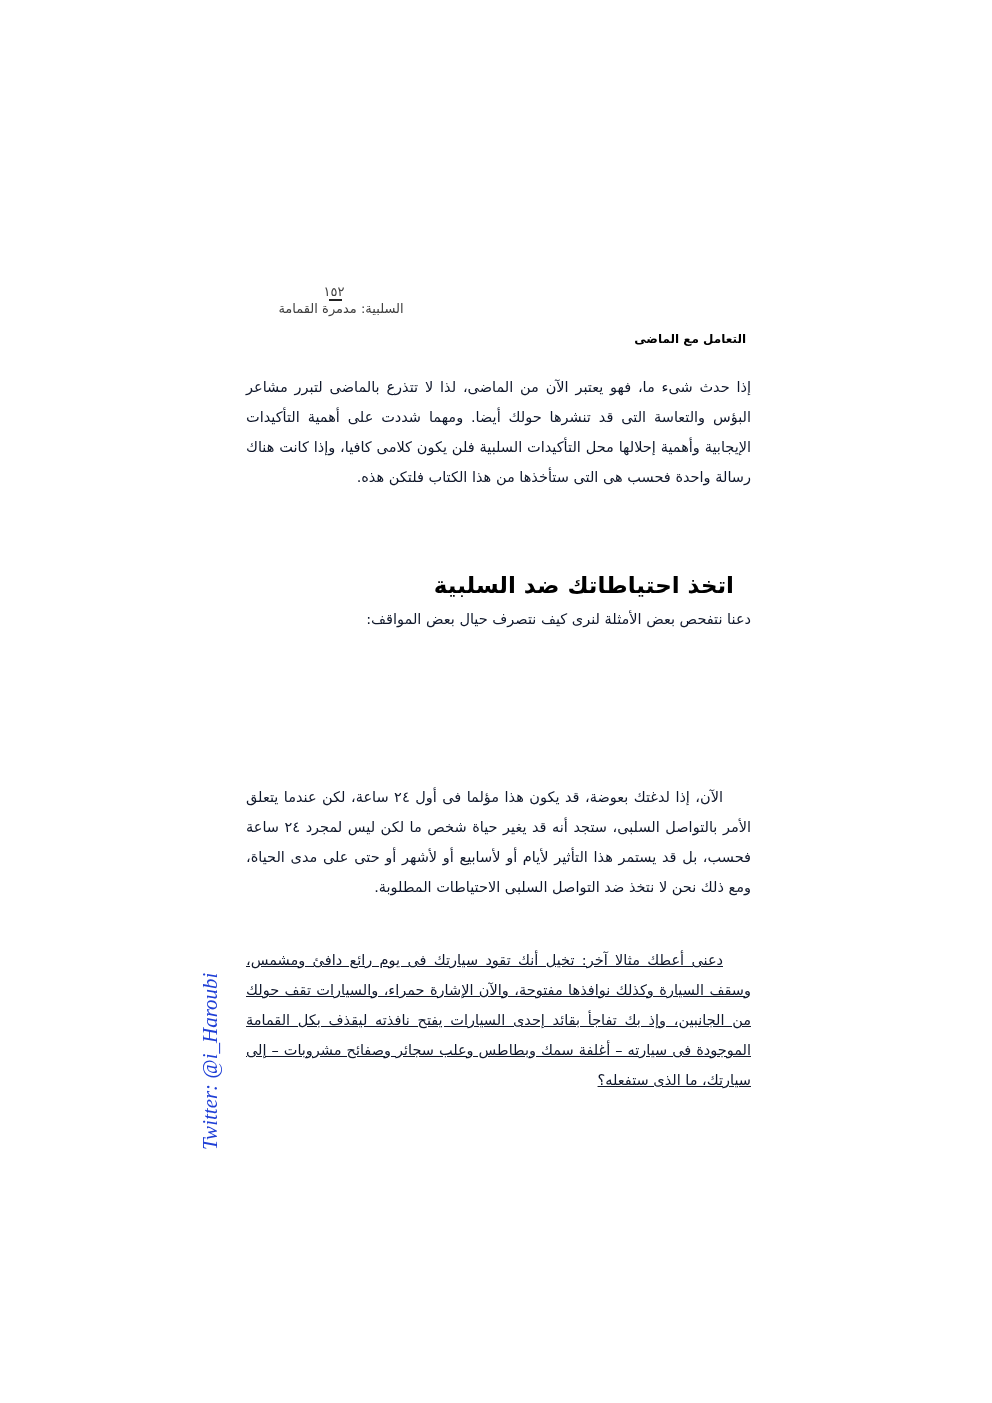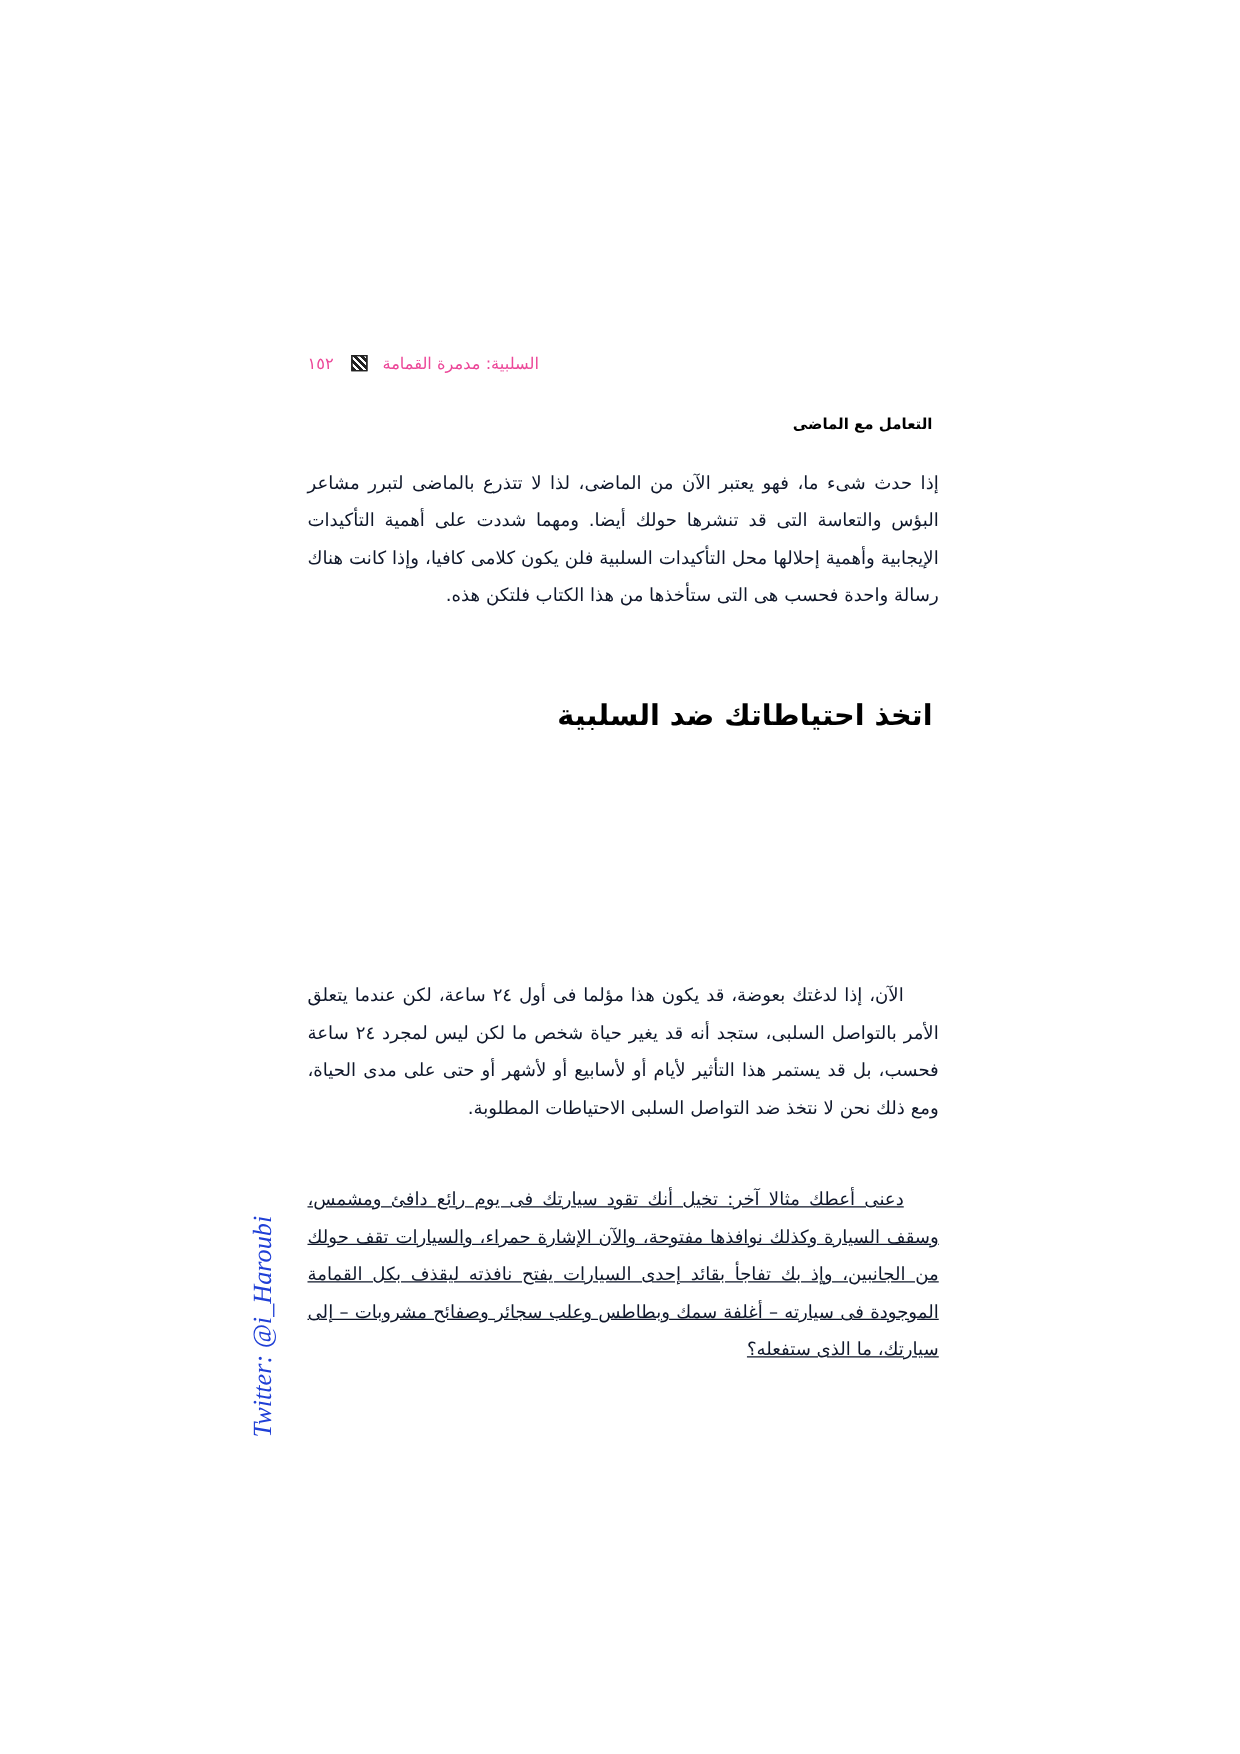--- a/index.html
+++ b/index.html
@@ -20,25 +20,25 @@
       left: 0; top: 0;
       width: 992px; height: 1403px;
     }
     .running-header {
       position: absolute;
       left: 246px;
       top: 284px;
       width: 190px;
       height: 22px;
       display: flex;
-      flex-direction: row;
-      align-items: flex-start;
+      flex-direction: column;
+      align-items: center;
       direction: ltr;
       font-size: 13px;
-      color: #ec4899;
+      color: #404040;
     }
     .running-header .page-number {
       margin-right: 14px;
     }
     .running-header .ornament {
       display: inline-block;
       width: 13px;
       height: 13px;
       margin-right: 12px;
       background:
@@ -113,22 +113,25 @@
     <span class="ornament"></span>
     <span class="header-title">السلبية: مدمرة القمامة</span>
   </div>
 
   <h2 class="heading heading-1" style="margin:0;">التعامل مع الماضى</h2>
 
   <div class="body-block p1">
     <p>إذا حدث شىء ما، فهو يعتبر الآن من الماضى، لذا لا تتذرع بالماضى لتبرر مشاعر البؤس والتعاسة التى قد تنشرها حولك أيضا. ومهما شددت على أهمية التأكيدات الإيجابية وأهمية إحلالها محل التأكيدات السلبية فلن يكون كلامى كافيا، وإذا كانت هناك رسالة واحدة فحسب هى التى ستأخذها من هذا الكتاب فلتكن هذه.</p>
   </div>
 
-  <h2 class="heading heading-2" style="margin:0;">اتخذ احتياطاتك ضد السلبية</h2>
+  <h2 class="heading heading-2" style="margin:12px;">اتخذ احتياطاتك ضد السلبية</h2>
 
+  <div class="body-block p2">
+    <p>دعنا نتفحص بعض الأمثلة لنرى كيف نتصرف حيال بعض المواقف:</p>
+  </div>
 
 
   <div class="body-block p4">
     <p class="indent">الآن، إذا لدغتك بعوضة، قد يكون هذا مؤلما فى أول ٢٤ ساعة، لكن عندما يتعلق الأمر بالتواصل السلبى، ستجد أنه قد يغير حياة شخص ما لكن ليس لمجرد ٢٤ ساعة فحسب، بل قد يستمر هذا التأثير لأيام أو لأسابيع أو لأشهر أو حتى على مدى الحياة، ومع ذلك نحن لا نتخذ ضد التواصل السلبى الاحتياطات المطلوبة.</p>
   </div>
 
   <div class="body-block p5">
     <p class="indent">دعنى أعطك مثالا آخر: تخيل أنك تقود سيارتك فى يوم رائع دافئ ومشمس، وسقف السيارة وكذلك نوافذها مفتوحة، والآن الإشارة حمراء، والسيارات تقف حولك من الجانبين، وإذ بك تفاجأ بقائد إحدى السيارات يفتح نافذته ليقذف بكل القمامة الموجودة فى سيارته – أغلفة سمك وبطاطس وعلب سجائر وصفائح مشروبات – إلى سيارتك، ما الذى ستفعله؟</p>
   </div>
 

